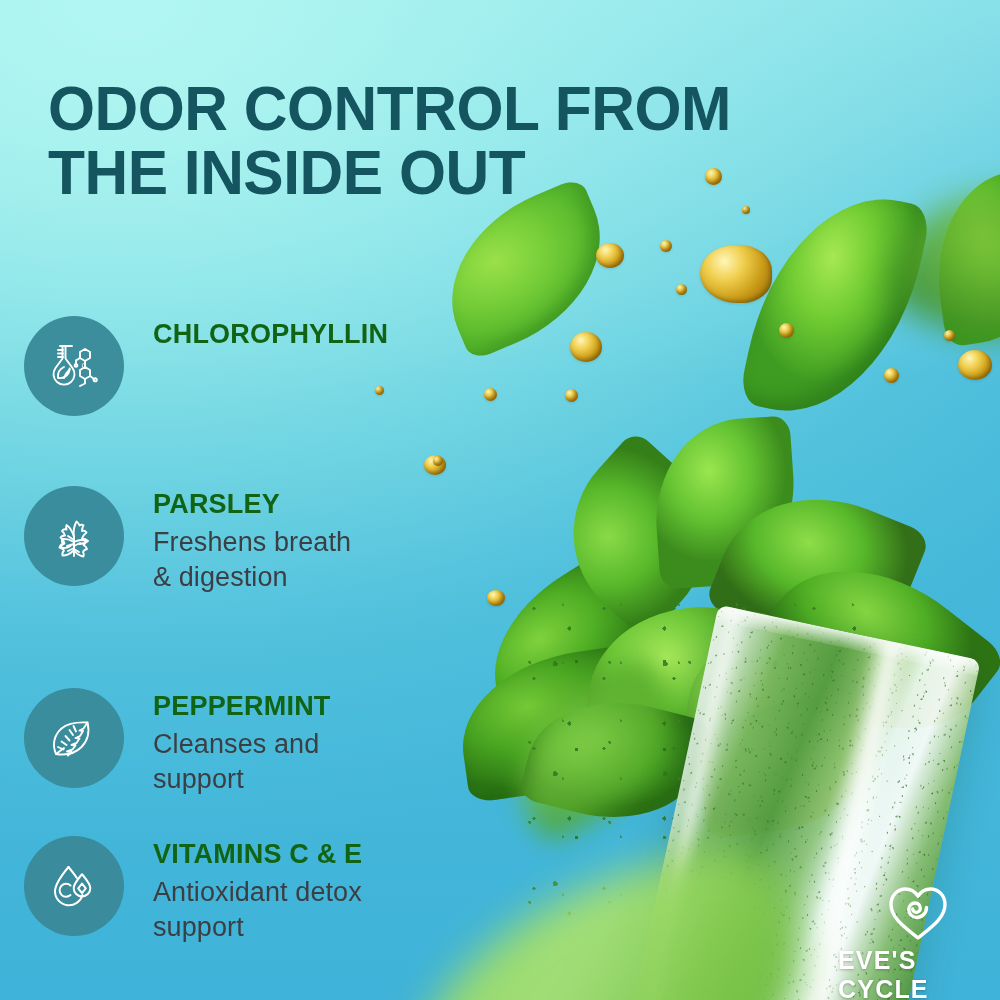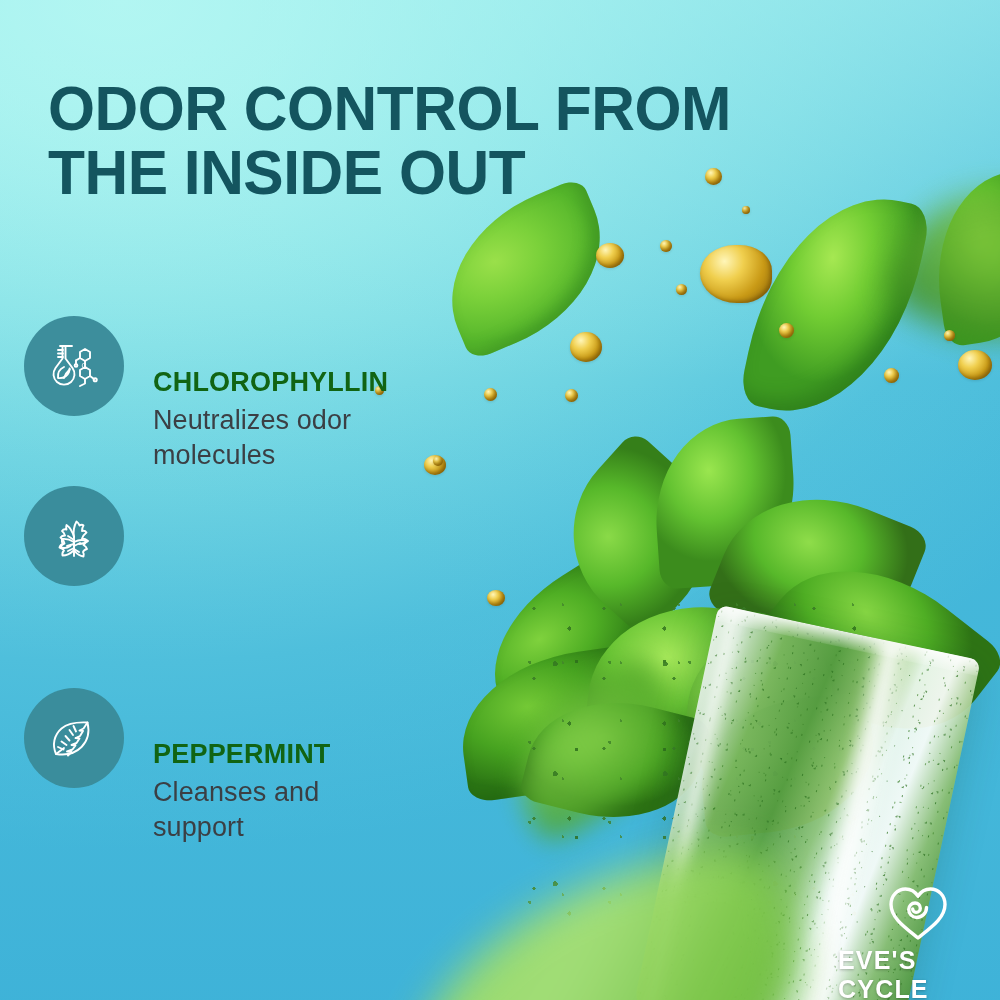--- a/index.html
+++ b/index.html
@@ -41,21 +41,21 @@
   .icon-circle{
     flex:0 0 auto;width:100px;height:100px;border-radius:50%;
     background:#3d8e9c;
     display:flex;align-items:center;justify-content:center;
     position:relative;
   }
   .f2 .icon-circle,.f3 .icon-circle{background:#3a8d9c;}
   .f4 .icon-circle{background:#3a8b9b;}
   .icon-circle svg{display:block;}
 
-  .ftext{margin-left:29px;padding-top:4px;margin-top:48px;}
+  .ftext{margin-left:29px;padding-top:4px;}
   .fhead{
     color:#116413;font-weight:700;font-size:27px;letter-spacing:.2px;
     text-transform:uppercase;line-height:1.1;margin:0 0 5px 0;
   }
   .fbody{
     color:#3b3f44;font-size:27px;line-height:1.32;margin:0;white-space:pre-line;
     font-weight:400;letter-spacing:.1px;
   }
 
   
@@ -285,54 +285,73 @@
           <path d="M34 26.5v4"></path>
           <circle cx="34" cy="31.5" r="1.4"></circle>
           <path d="M48 42l4 3"></path>
           <circle cx="53.2" cy="45.8" r="1.6"></circle>
           <path d="M43 45v4.5l-5 2.5"></path>
           <text x="39.4" y="33.8" font-size="7" font-family="'Liberation Sans',sans-serif" fill="#ffffff" stroke="none">C</text>
         </svg>
       </div>
       <div class="ftext">
         <div class="fhead">CHLOROPHYLLIN</div>
-        <div class="fbody">Neutralizes odor
-molecules</div>
       </div>
     </div>
 
     <div class="feature f2">
       <div class="icon-circle">
         <svg width="64" height="64" viewBox="0 0 64 64" fill="none" stroke="#ffffff" stroke-width="1.9" stroke-linecap="round" stroke-linejoin="round">
           <path d="M32 52V33"></path>
           <path d="M32 33c-1-6 0-11 2.5-15.5 1.5 1 2.5 2.5 3 4 1.5-1 3-1 4 0-1 1.5-1.5 3.5-1.5 5.5 2-.5 3.5 0 4.5 1.5-2 1.5-3.5 3.5-4.5 6 2.5 0 4.5 1 6 2.5-2.5 2-5.5 3-9 3"></path>
           <path d="M32 33c-1.5-5.5-4-9.5-7.5-12-.5 1.5-.5 3 0 4.5-2-.5-3.5 0-4.5 1.5 1.5 1 2.5 2.5 3 4.5-2 0-3.5.5-4.5 2 2 1.5 3.5 3.5 4 6-2 .5-3.5 2-4 4 3.5 1 7 .5 10-1.5"></path>
           <path d="M32 38c-4-2.5-8-3.5-12-3-.5 2 0 3.5 1 5-2 .5-3 1.5-3.5 3.5 2 .5 3.5 1.5 4.5 3-1.5 1.5-2 3-1.5 5 4 0 7.5-1.5 10.5-4.5"></path>
           <path d="M32 38c4-2 8-2.5 11.5-1.5 0 2-.5 3.5-2 4.5 2 1 3 2 3.5 4-2 .5-3.5 1.5-4 3 1 1.5 1 3 .5 4.5-3.5-.5-6.5-2.5-9-5.5"></path>
           <path d="M32 36l-6-4M32 40l-7 2M32 42l6-3M32 45l5 3M32 44l-6 3"></path>
         </svg>
       </div>
+      <div class="ftext">
+        <div class="fhead">PARSLEY</div>
+        <div class="fbody">Freshens breath
+&amp; digestion</div>
+      </div>
     </div>
 
     <div class="feature f3">
       <div class="icon-circle">
         <svg width="64" height="64" viewBox="0 0 64 64" fill="none" stroke="#ffffff" stroke-width="1.9" stroke-linecap="round" stroke-linejoin="round">
           <path d="M14 48c-4-9-2-19 5.5-25.5C26 17 36 16 45.5 16.5c2 8.5.5 18-6 24.5C33 47.5 23 49.5 14 48z"></path>
           <path d="M45.5 16.5l-4 6-4 2 3.5.5-3 5-4.5 2 4 .5-3 4.5-5 2 4 .5-3 4-5.5 2 4.5.5-3.5 3.5"></path>
           <path d="M14 48l8-6"></path>
           <path d="M27.5 34.5l-4-4.5M31 29l-3.5-5M24.5 39l-5-3.5M21.5 43.5l-5.5-2.5M34 25.5l-2.5-5.5"></path>
         </svg>
       </div>
       <div class="ftext">
         <div class="fhead">PEPPERMINT</div>
         <div class="fbody">Cleanses and
 support</div>
       </div>
     </div>
 
+    <div class="feature f4">
+      <div class="icon-circle">
+        <svg width="64" height="64" viewBox="0 0 64 64" fill="none" stroke="#ffffff" stroke-width="2" stroke-linecap="round" stroke-linejoin="round">
+          <path d="M26.5 13C19 22 13 30 13 37.5A14 14 0 0 0 40.5 41"></path>
+          <path d="M26.5 13c3 3.6 6 7.4 8.4 11"></path>
+          <path d="M41.5 22c3.8 4.6 6.8 8.6 6.8 12.2a8.3 8.3 0 1 1-16.6 0c0-3.6 3-7.6 6.8-12.2l1.5-1.8z"></path>
+          <path d="M40 29.5l3.8 4.8-3.8 4.8-3.8-4.8z"></path>
+          <path d="M28.5 31.5a6.5 6.5 0 1 0 0 9.6"></path>
+        </svg>
+      </div>
+      <div class="ftext">
+        <div class="fhead">VITAMINS C &amp; E</div>
+        <div class="fbody">Antioxidant detox
+support</div>
+      </div>
+    </div>
   </div>
 
   <div class="logo">
     <svg width="66" height="58" viewBox="0 0 66 58" fill="none" stroke="#ffffff" stroke-width="3.4" stroke-linecap="round" stroke-linejoin="round">
       <path d="M33 54C20 43.5 6 34 6 20.5 6 11.5 12.5 5 20.5 5c5.3 0 9.7 2.8 12.5 7.2C35.8 7.8 40.2 5 45.5 5 53.5 5 60 11.5 60 20.5 60 34 46 43.5 33 54z"></path>
       <path d="M41.5 23.5c0 5.5-4.4 10-9.8 10-4.4 0-8-3.6-8-8 0-3.6 2.9-6.5 6.4-6.5 2.9 0 5.2 2.3 5.2 5.2 0 2.3-1.9 4.2-4.2 4.2-1.9 0-3.4-1.5-3.4-3.4"></path>
     </svg>
     <div class="logo-text">EVE'S CYCLE</div>
   </div>
 

